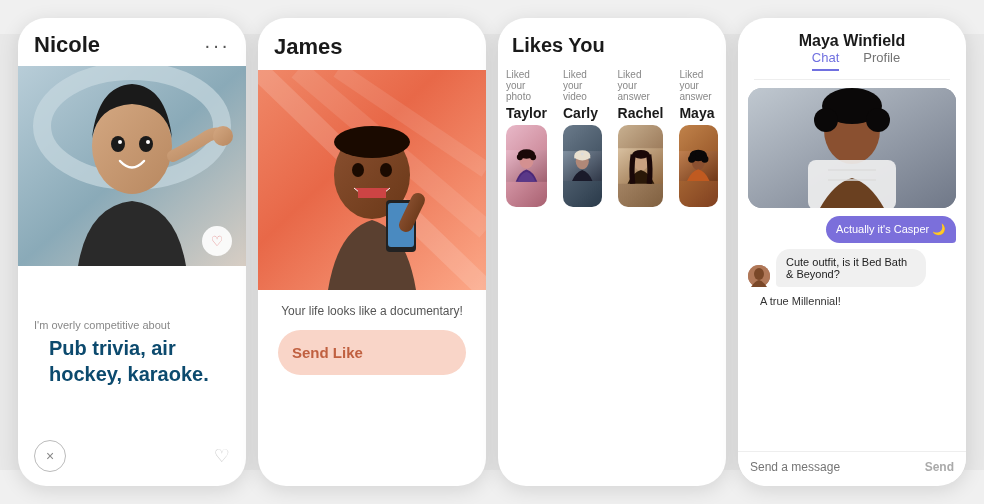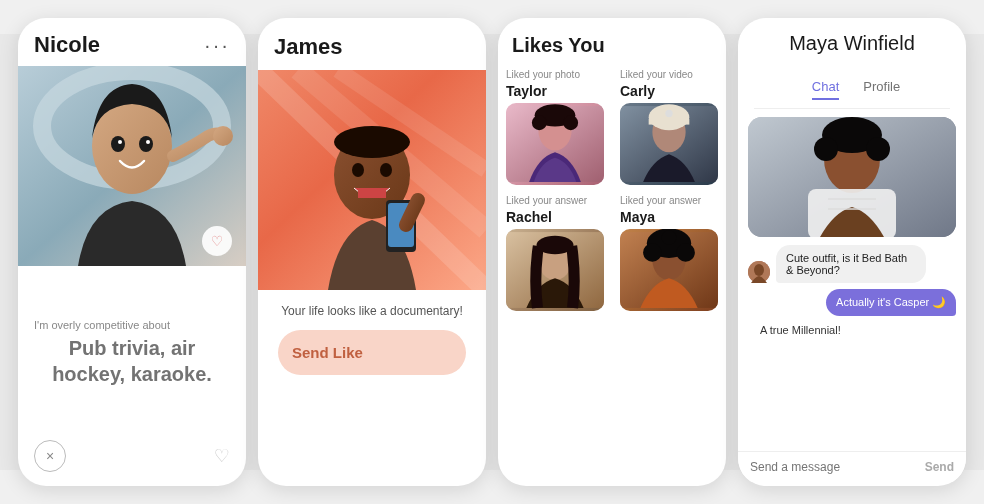--- a/index.html
+++ b/index.html
@@ -76,24 +76,23 @@
     }
     .card1-bio-label {
       font-size: 11px;
       color: #888;
       padding: 14px 16px 4px;
       margin-top: 39px;
     }
     .card1-bio-text {
       font-size: 20px;
       font-weight: 700;
-      color: #737373;
-      padding: 0 16px;
+      color: #0c4a6e;
+      padding: 0 31px;
       line-height: 1.3;
-      text-align: center;
     }
     .card1-bottom {
       position: absolute;
       bottom: 14px;
       left: 0;right: 0;
       display: flex;
       justify-content: space-between;
       align-items: center;
       padding: 0 16px;
     }
@@ -149,21 +148,21 @@
 
     
     .card3-title {
       font-size: 20px;
       font-weight: 700;
       color: #1a1a1a;
       padding: 16px 14px 6px;
     }
     .likes-grid {
       display: grid;
-      grid-template-columns: 1fr 1fr;
+      grid-template-columns: 1fr 1fr 1fr 1fr;
       gap: 0;
       padding: 0;
     }
     .like-cell {
       padding: 6px 8px 4px;
       position: relative;
     }
     .like-sublabel {
       font-size: 10px;
       color: #888;
@@ -193,24 +192,24 @@
     .like-photo-maya {
       background: linear-gradient(135deg, #c0824a 0%, #a06030 50%, #804020 100%);
     }
 
     
     .card4-header {
       padding: 14px 16px 8px;
       text-align: center;
     }
     .card4-name {
-      font-size: 20px;
-      font-weight: 400;
+      font-size: 16px;
+      font-weight: 700;
       color: #1a1a1a;
-      margin-bottom: 24px;
+      margin-bottom: 0;
     }
     .card4-tabs {
       display: flex;
       justify-content: center;
       gap: 24px;
       border-bottom: 1px solid #eee;
       padding-bottom: 8px;
     }
     .card4-tab {
       font-size: 13px;
@@ -533,35 +532,35 @@
         <rect x="60" y="72" width="88" height="50" rx="8" fill="#f0f0f0" opacity="0.9"></rect>
         <path d="M72 120 Q86 95 104 90 Q122 95 136 120Z" fill="#6a4020"></path>
 
         <line x1="80" y1="82" x2="128" y2="82" stroke="#ddd" stroke-width="1.5"></line>
         <line x1="80" y1="92" x2="128" y2="92" stroke="#ddd" stroke-width="1.5"></line>
       </svg>
     </div>
 
     <div class="chat-messages">
 
+      <div class="chat-msg-row chat-msg-right">
+        <div class="chat-bubble-sent">Actually it's Casper 🌙</div>
+      </div>
+
       <div class="chat-msg-row">
         <div class="chat-avatar">
           <svg width="22" height="22" viewBox="0 0 22 22" xmlns="http://www.w3.org/2000/svg">
             <circle cx="11" cy="11" r="11" fill="#b07858"></circle>
             <ellipse cx="11" cy="9" rx="5" ry="6" fill="#7a4828"></ellipse>
             <path d="M3 22 Q7 16 11 15 Q15 16 19 22Z" fill="#7a4828"></path>
           </svg>
         </div>
         <div class="chat-bubble-received">Cute outfit, is it Bed Bath &amp; Beyond?</div>
       </div>
 
-      <div class="chat-msg-row chat-msg-right">
-        <div class="chat-bubble-sent">Actually it's Casper 🌙</div>
-      </div>
-
       <div class="chat-text-row">A true Millennial!</div>
 
     </div>
 
     <div class="card4-input-row">
       <input class="card4-input" type="text" placeholder="Send a message" style="">
       <span class="card4-send">Send</span>
     </div>
   </div>
 

